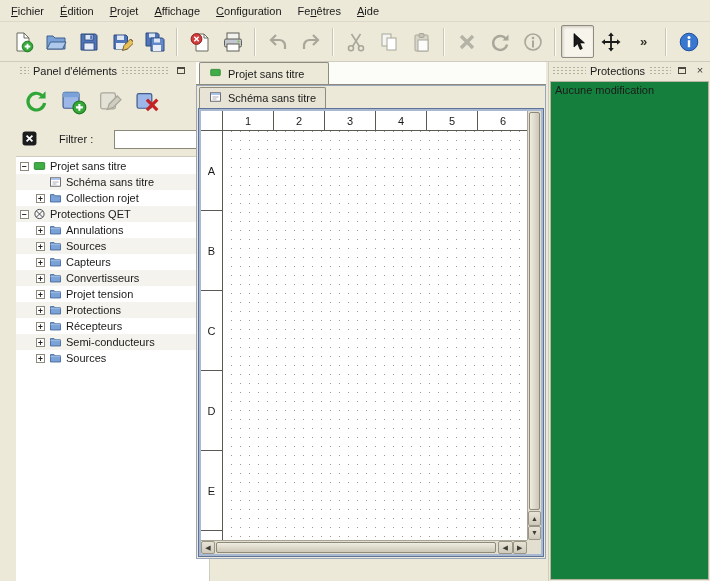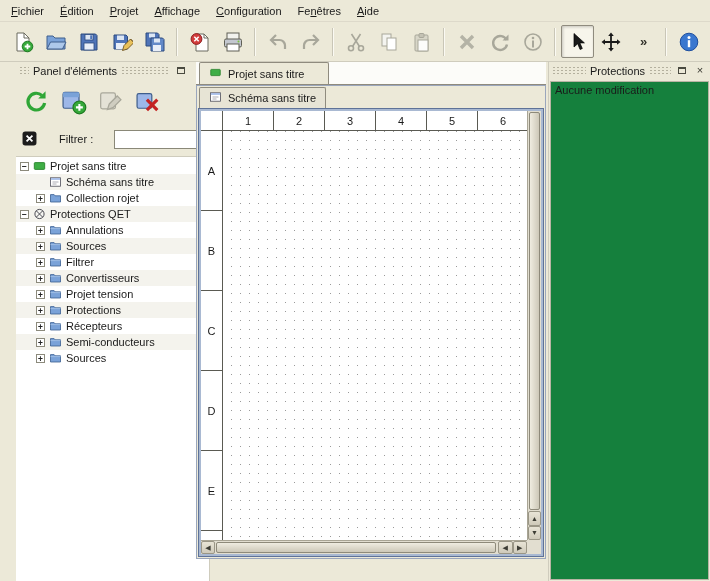--- a/index.html
+++ b/index.html
@@ -340,21 +340,21 @@
             </svg></span>
           <span class="t-label">Sources</span>
         </div>
         <div class="trow">
           <span class="t-indent"></span>
           <span class="t-exp">+</span>
           <span class="icon t-icon"><svg viewBox="0 0 12 12">
               <path d="M1 2.6h3.6l1 1.2H11V10H1z" fill="#7aa2d8" stroke="#3a5e90" stroke-width="0.8"></path>
               <path d="M1 4.6h10" stroke="#a8c4e8" stroke-width="0.8"></path>
             </svg></span>
-          <span class="t-label">Filtrer</span>
+          <span class="t-label">Capteurs</span>
         </div>
         <div class="trow alt">
           <span class="t-indent"></span>
           <span class="t-exp">+</span>
           <span class="icon t-icon"><svg viewBox="0 0 12 12">
               <path d="M1 2.6h3.6l1 1.2H11V10H1z" fill="#7aa2d8" stroke="#3a5e90" stroke-width="0.8"></path>
               <path d="M1 4.6h10" stroke="#a8c4e8" stroke-width="0.8"></path>
             </svg></span>
           <span class="t-label">Convertisseurs</span>
         </div>

